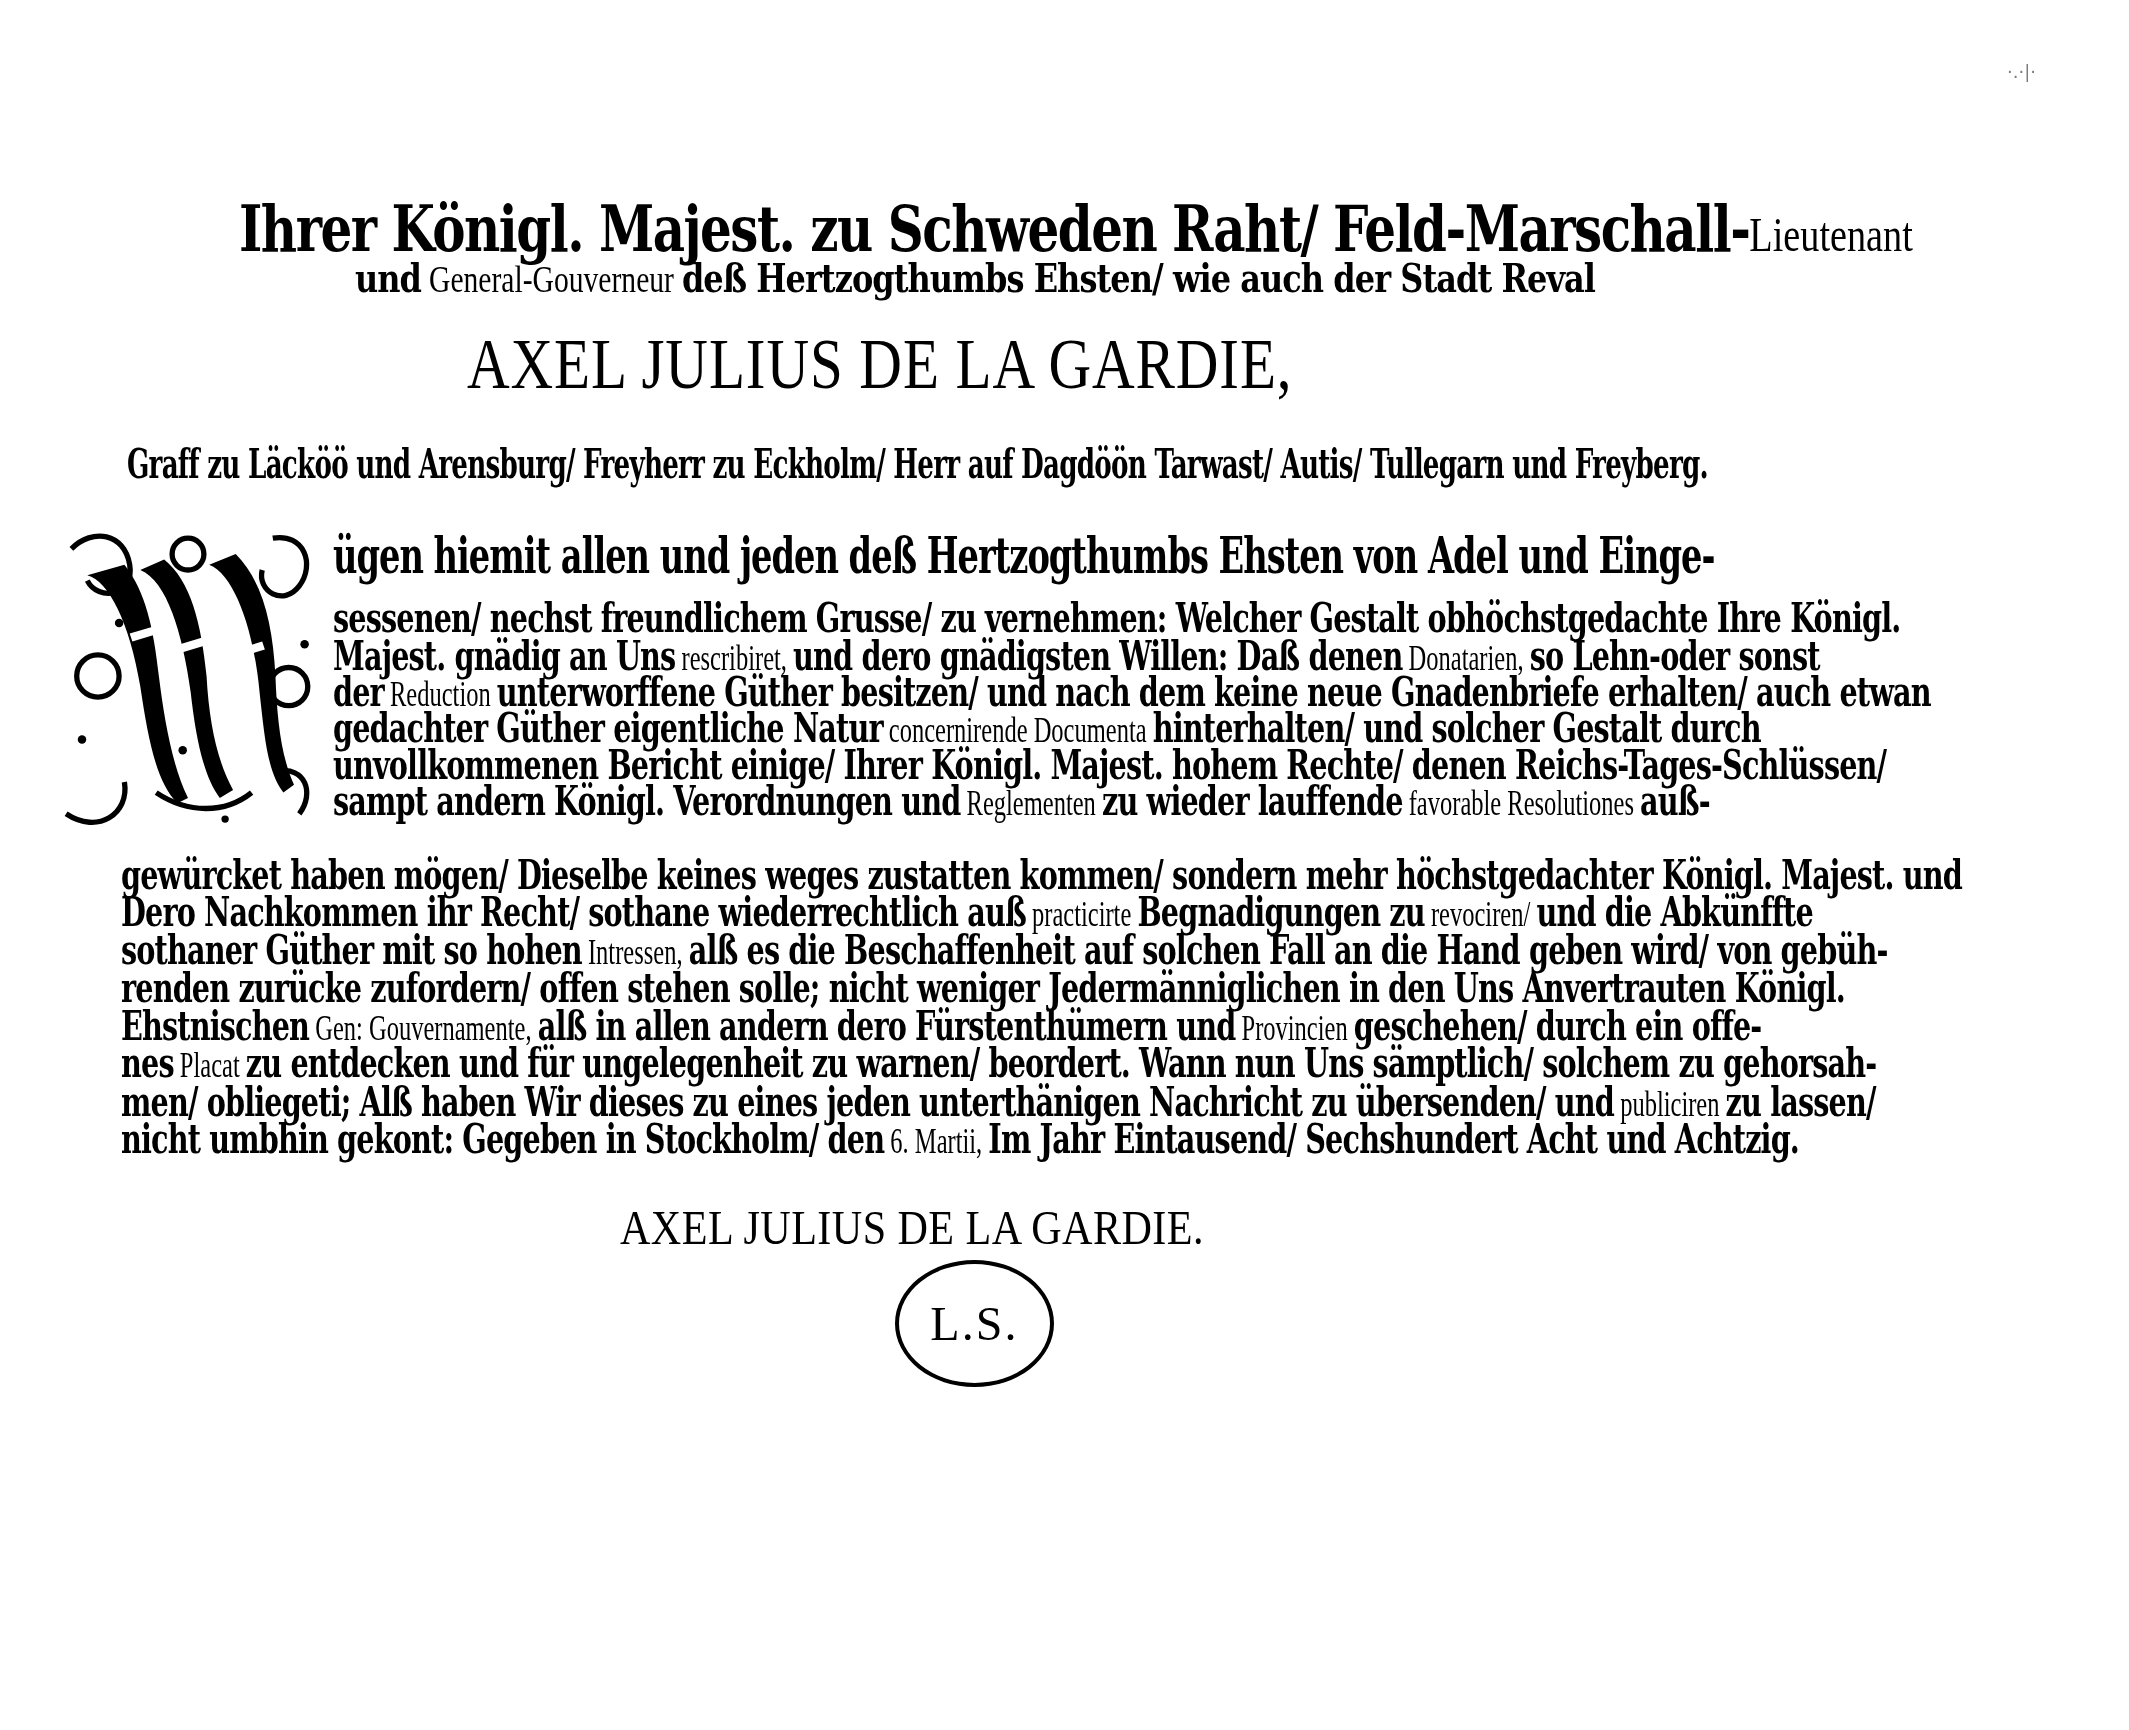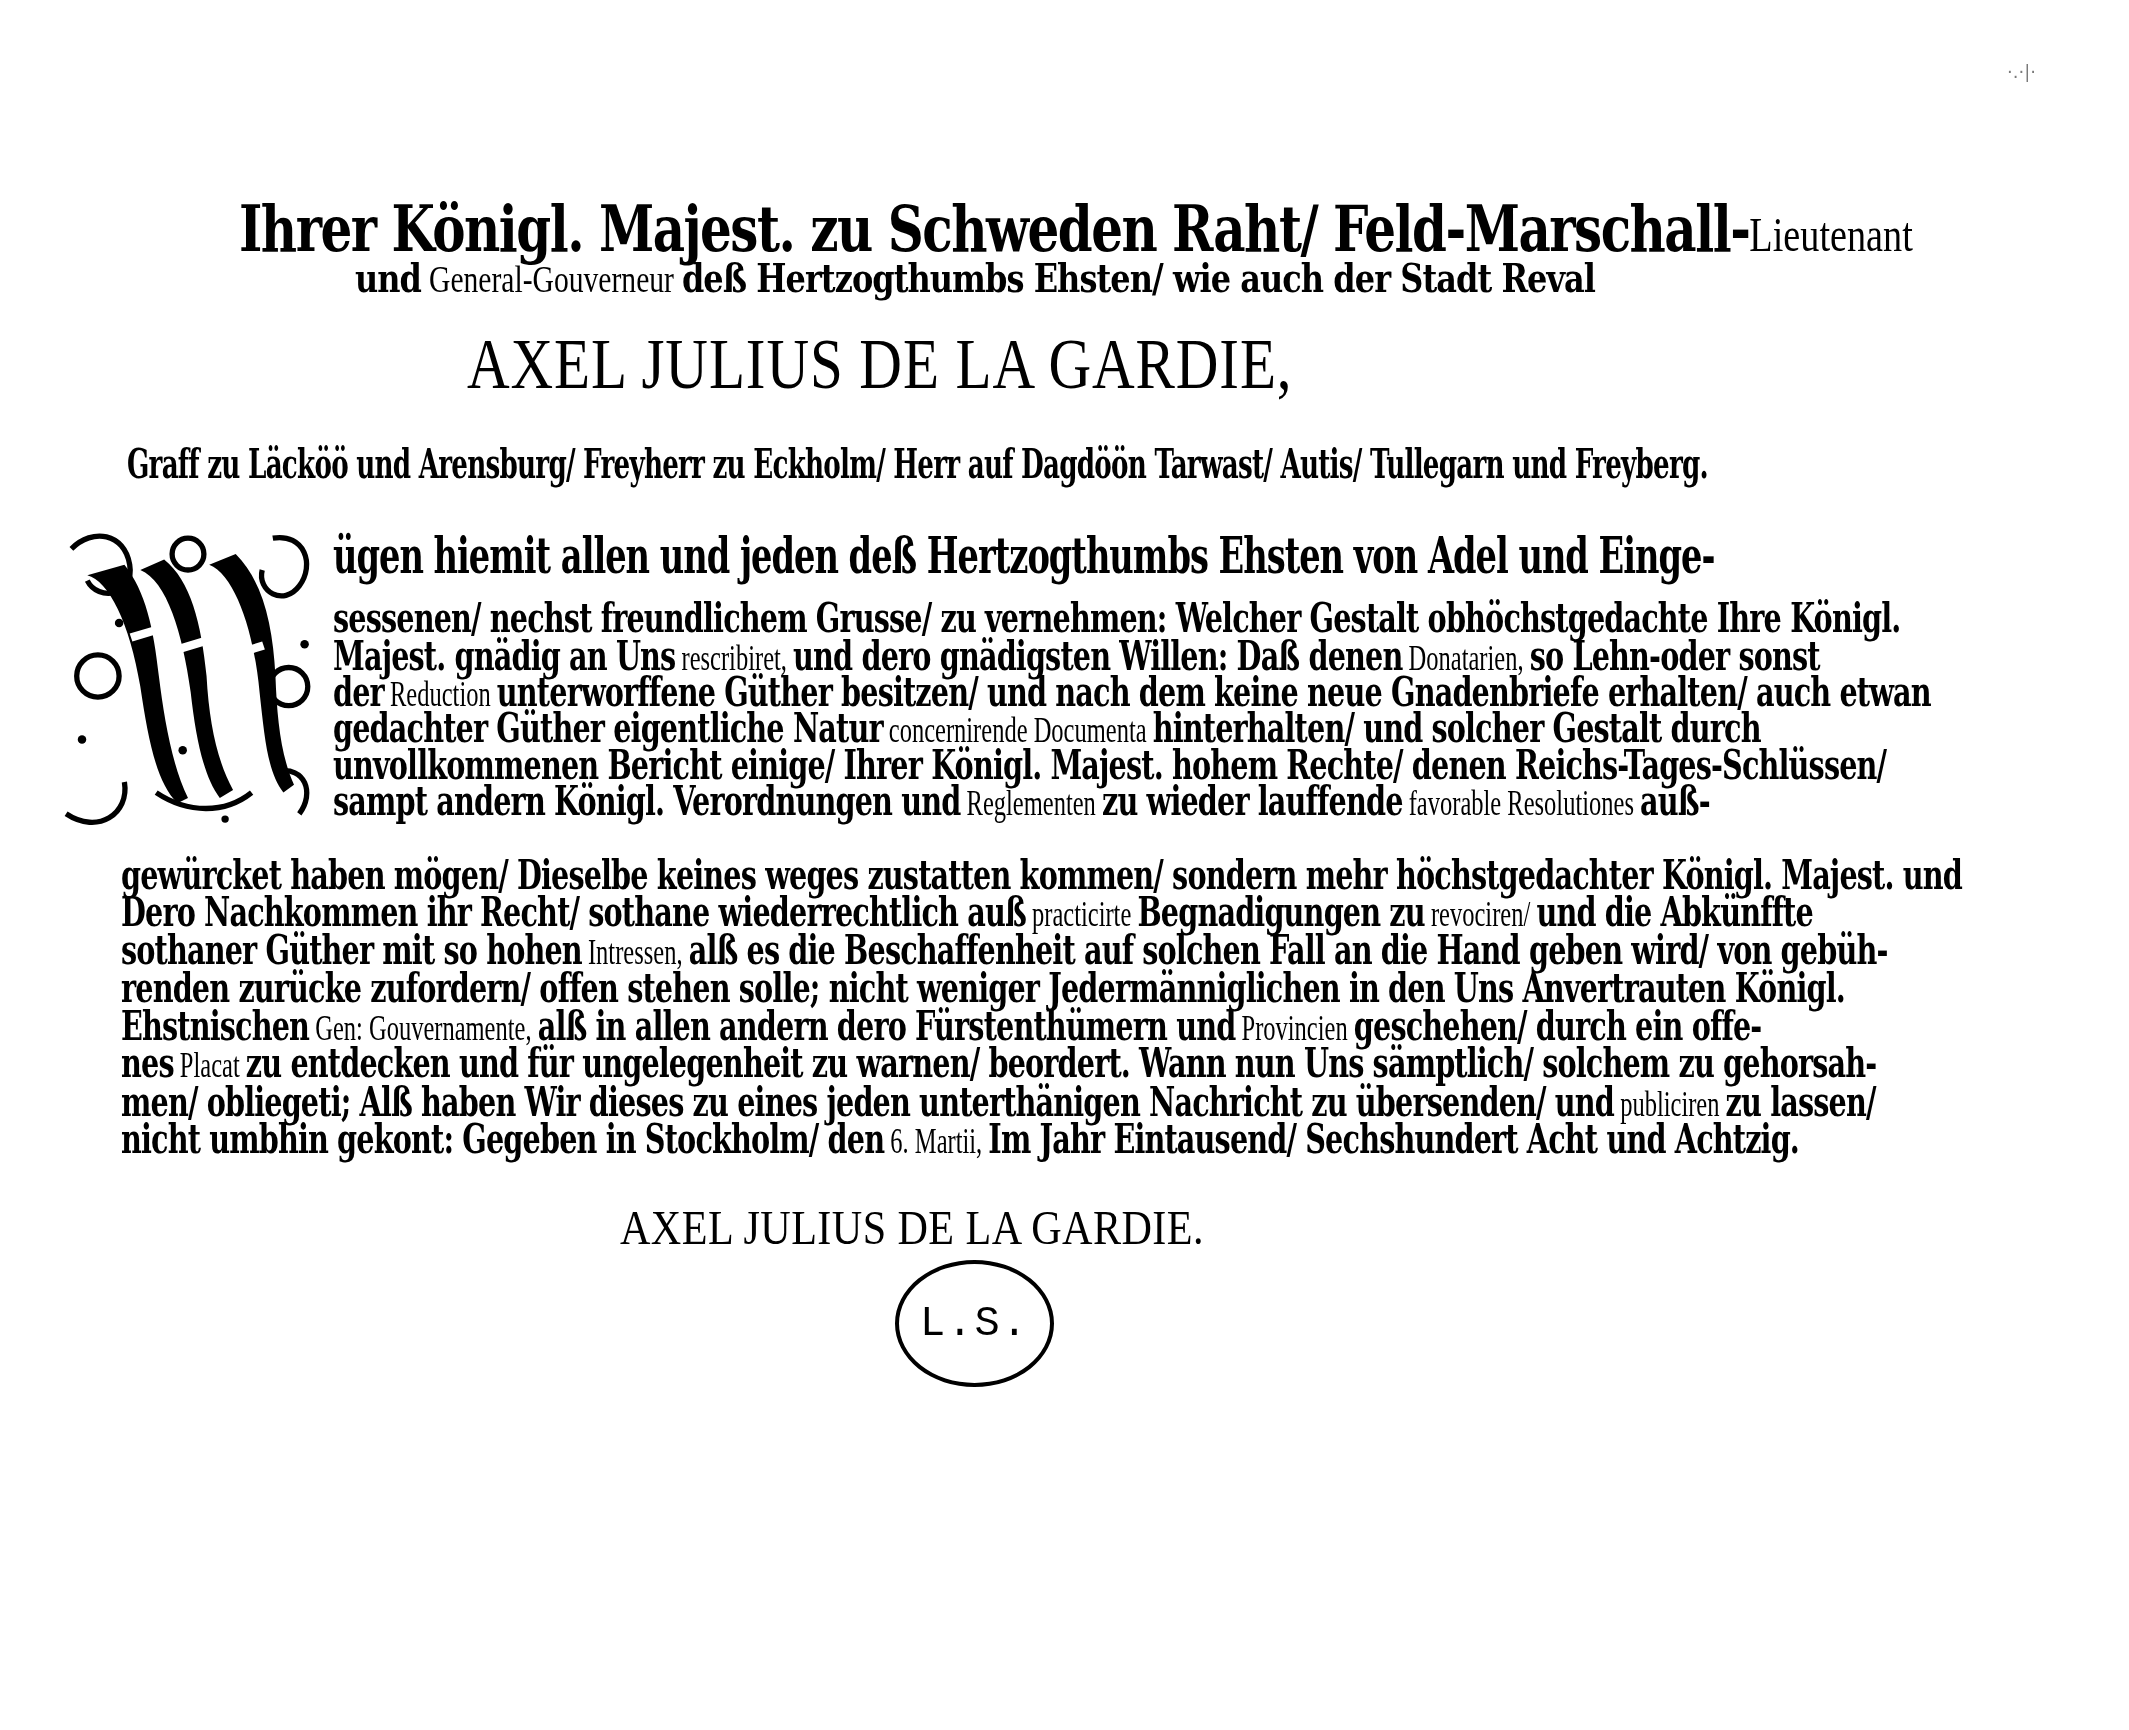--- a/index.html
+++ b/index.html
@@ -101,22 +101,22 @@
     left: 895px; top: 1260px;
     width: 159px; height: 127px;
     border: 4.8px solid #000;
     border-radius: 50%;
     box-sizing: border-box;
     display: flex;
     align-items: center;
     justify-content: center;
   }
   #seal-text {
-    font-family: Liberation Mono, monospace;
-    font-size: 42px;
+    font-family: Liberation Serif, serif;
+    font-size: 48px;
     letter-spacing: 2.1px;
     text-align: right;
   }
   #corner-mark {
     position: absolute;
     left: 2007px; top: 61px;
     font-family: "DejaVu Sans", sans-serif;
     font-size: 18px;
     color: #222;
     opacity: 0.6;

